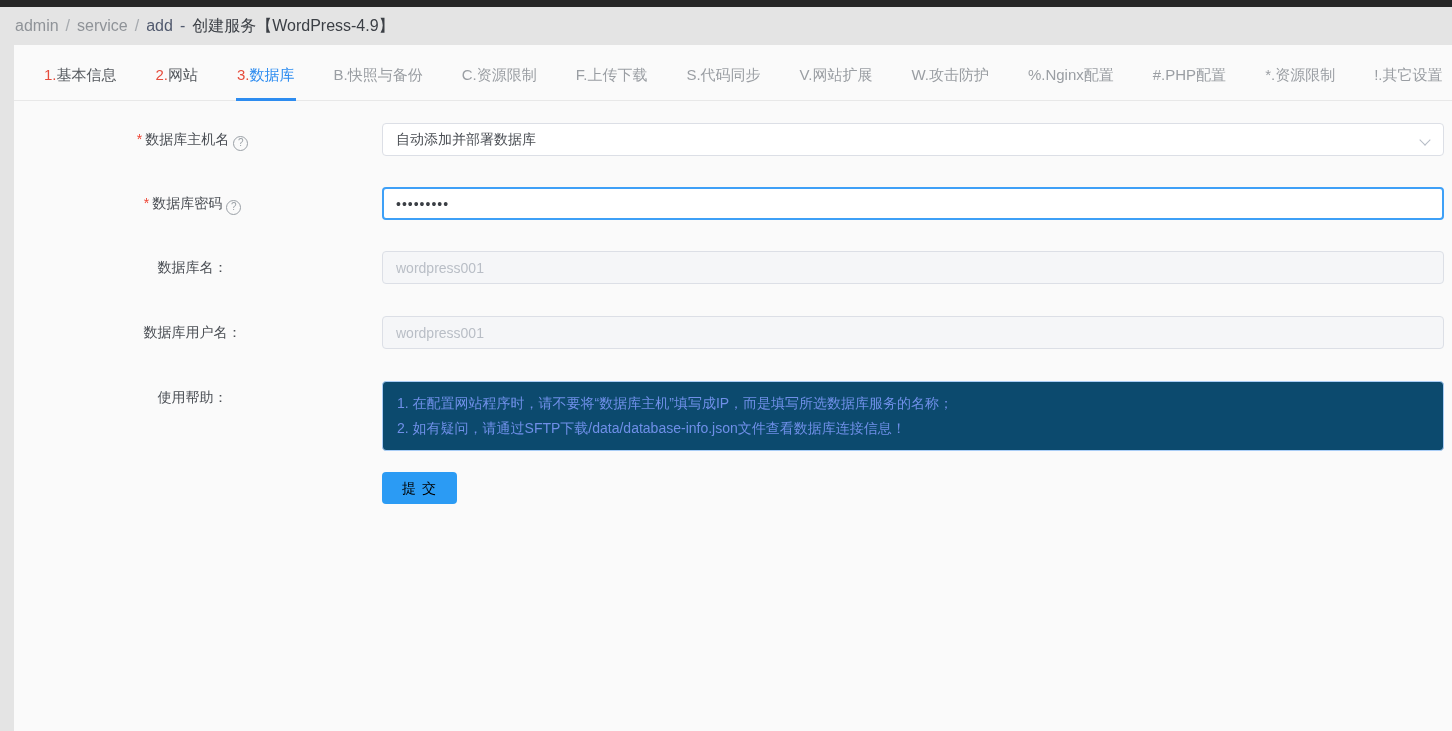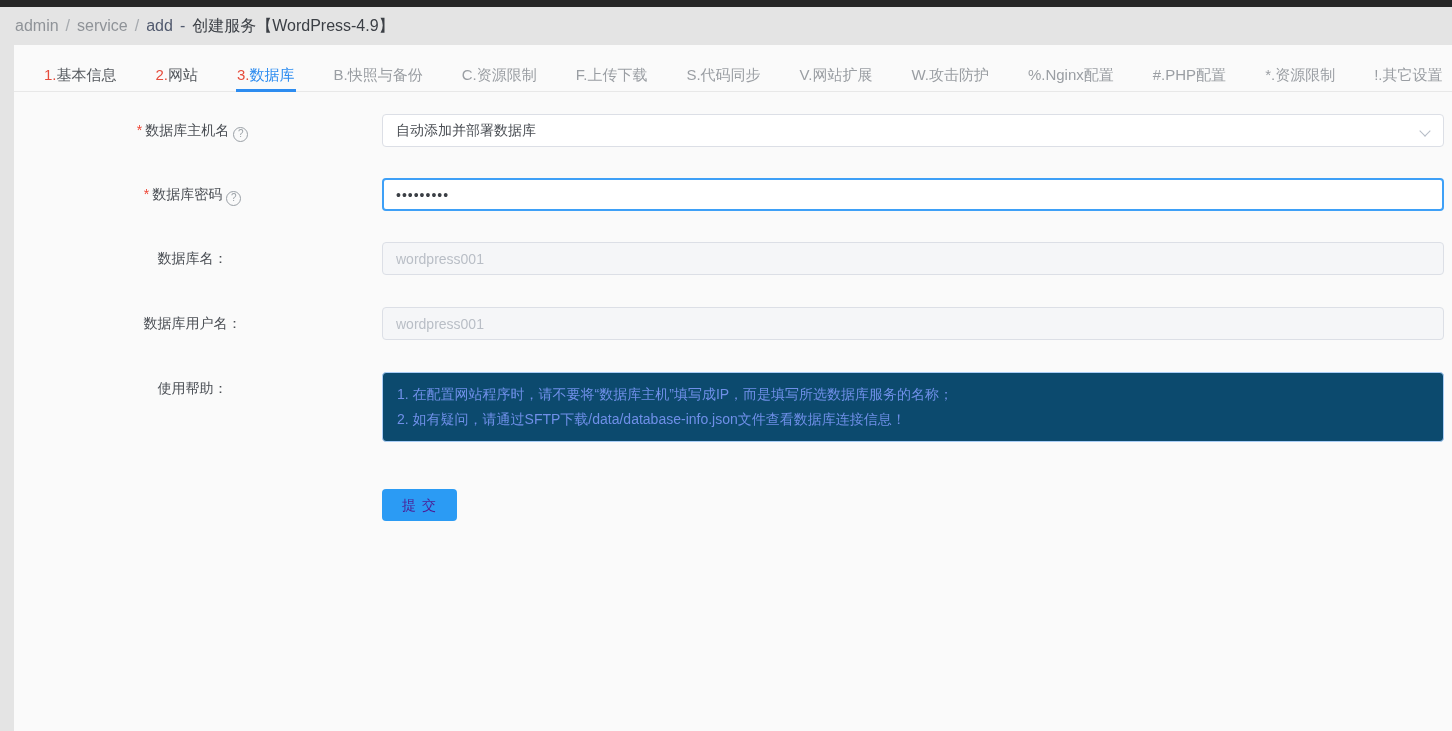--- a/index.html
+++ b/index.html
@@ -31,21 +31,21 @@
     position:relative;
   }
   
   .tabbar {
     display:flex; align-items:flex-end;
     padding:0 0 0 29px;
     border-bottom:1px solid #e8e8e8;
     gap:37px;
   }
   .tab {
-    padding:21px 1px 4px 1px;
+    padding:21px 1px 13px 1px;
     font-size:15px; color:#9a9ea3;
     cursor:pointer; white-space:nowrap;
     border-bottom:3px solid transparent;
     margin-bottom:-1px;
   }
   .tab .pfx { color:#9a9ea3; }
   .tab.numbered .pfx { color:#e64c3c; }
   .tab.numbered { color:#55595e; }
   .tab.active { color:#2d8cf0; border-bottom-color:#2d8cf0; }
   
@@ -82,25 +82,25 @@
     padding:0 13px; color:#3b3f45; font-size:14px;
     outline:none; font-family:"Liberation Sans","DejaVu Sans",sans-serif;
   }
   .tinput.focused { border:2px solid #3ea0f7; padding:0 12px; letter-spacing:1px; }
   .tinput.disabled { background:#f5f6f8; color:#b9bec6; cursor:not-allowed; }
   .tinput.disabled::placeholder { color:#b9bec6; opacity:1; }
   .help-box {
     background:#0c4a6e; border:1px solid #a9cdf6; border-radius:4px;
     padding:9px 14px; color:#6f8fe8; font-size:14px; line-height:25px;
   }
-  .row-help { margin-bottom:47px; }
+  .row-help { margin-bottom:21px; }
   .row-name { margin-bottom:32px; }
   .submit-row { padding-left:368px; }
   .submit-btn {
-    background:#2b9bf4; color:#4c1d95; border:none; border-radius:4px;
+    background:#2b9bf4; color:#000000; border:none; border-radius:4px;
     font-size:14px; padding:0 20px; height:32px; line-height:32px;
     cursor:pointer; font-family:"Liberation Sans","DejaVu Sans",sans-serif;
     letter-spacing:1px;
   }
 </style>
 </head>
 <body>
 
 <div class="topbar"></div>
 

